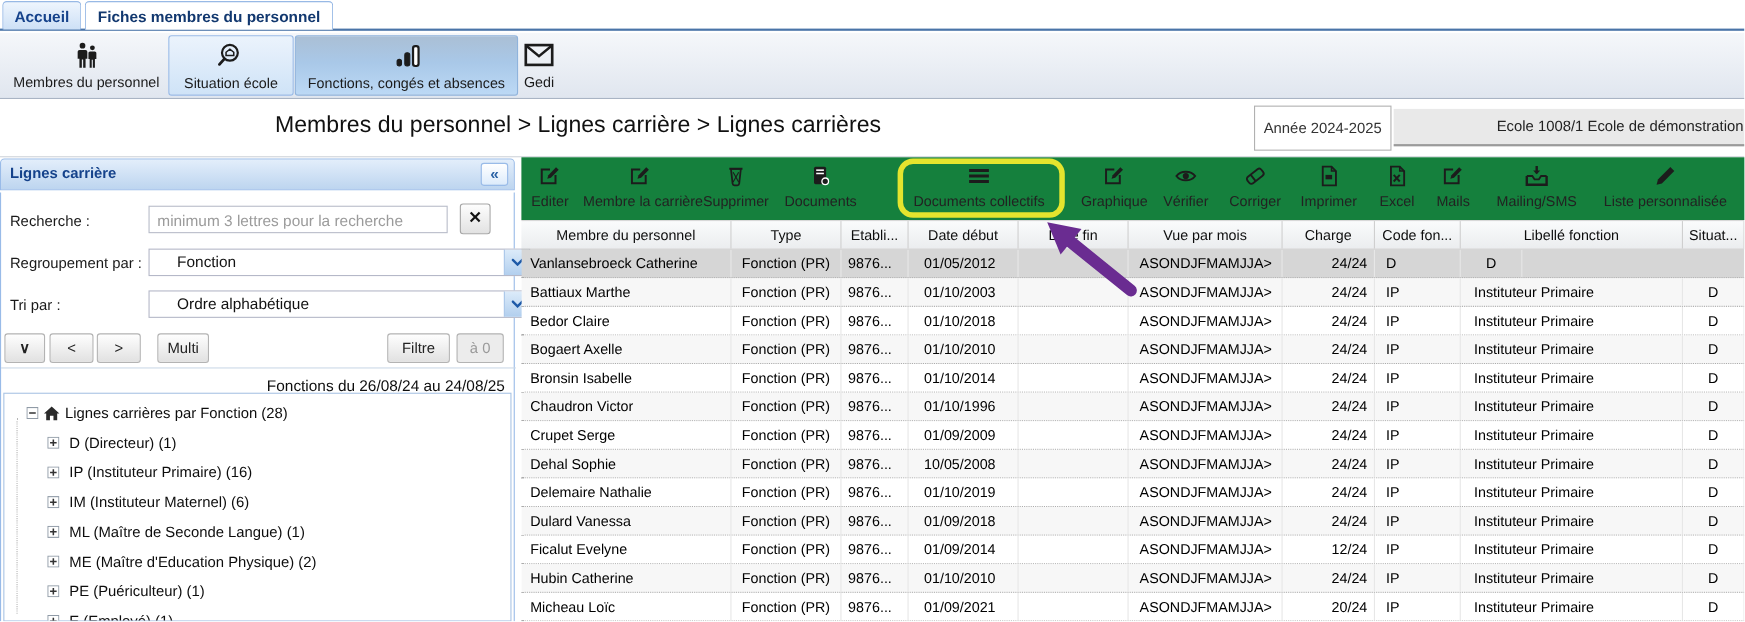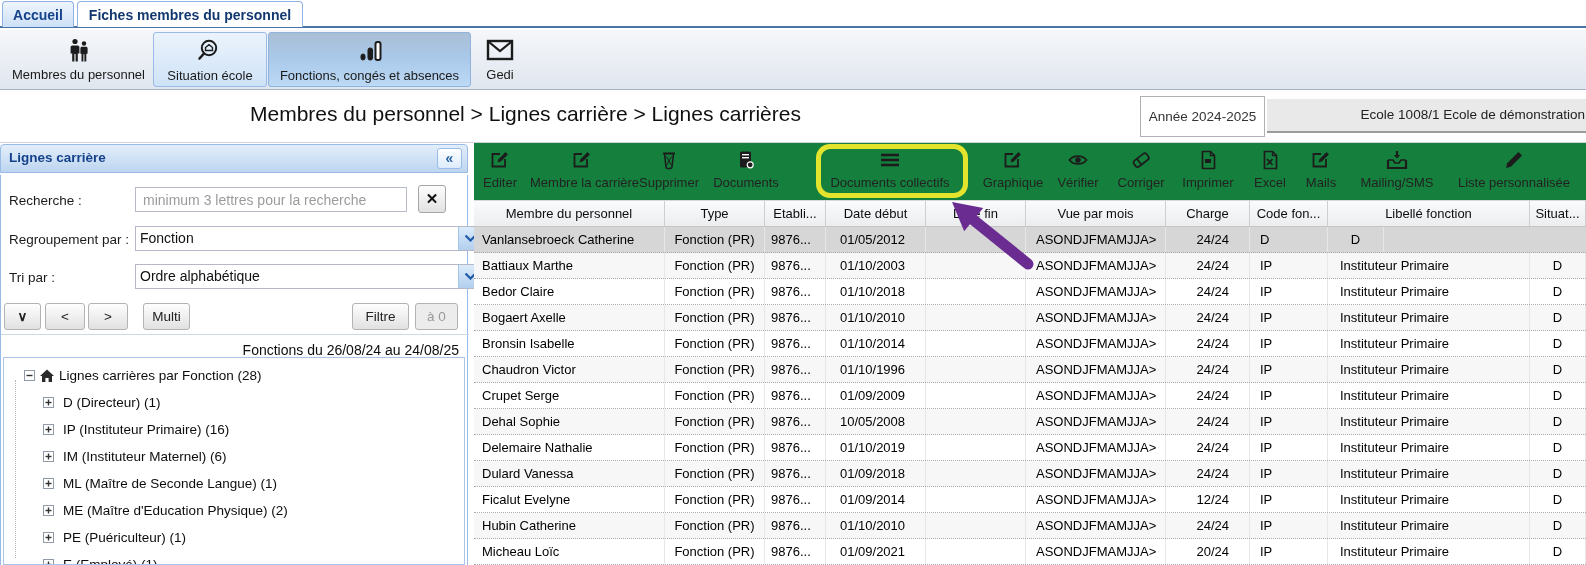--- a/index.html
+++ b/index.html
@@ -24,21 +24,21 @@
             background:linear-gradient(#f5f7fa,#e0e6ef); border-bottom:1px solid #a9b4c4; }
   .appbtn { position:absolute; top:2px; height:55px; text-align:center; color:#1a1a1a;
             font-size:13px; border-radius:3px; cursor:pointer; padding-top:3px; }
   .appbtn .ic  { height:30px; display:flex; align-items:center; justify-content:center; }
   .appbtn .lbl { line-height:19px; white-space:nowrap; overflow:hidden; }
   .appbtn.a0 { left:4px;   width:149px; }
   .appbtn.a1 { left:153px; width:114px; border:1px solid #99bbe8;
                background:linear-gradient(#ebf3fc,#cfe3f7); }
   .appbtn.a2 { left:268px; width:203px; border:1px solid #8fb3dc;
                background:linear-gradient(#aabfd5 0%,#a9c8e8 45%,#bcd9f5 100%); }
-  .appbtn.a3 { left:474px; width:52px; }
+  .appbtn.a3 { left:464px; width:52px; }
 
   
   .crumbbar { position:absolute; top:91px; left:0; width:100%; height:52px; background:#fff;
               border-bottom:1px solid #cfd4da; }
   .breadcrumb { position:absolute; left:250px; top:11px; font-size:21px; color:#101010; }
   .yearbox { position:absolute; left:1140px; top:5px; width:125px; height:41px; background:#fff;
              border:1px solid #b1b1b1; text-align:center; line-height:39px; font-size:13.5px;
              color:#333; cursor:pointer; }
   .schoolbar { position:absolute; left:1267px; top:8px; width:319px; height:34px; background:#e9e9e9;
                border-bottom:2px solid #9b9b9b; font-size:13.5px; color:#222; line-height:32px;
@@ -57,21 +57,21 @@
   .lp-label { position:absolute; left:8px; font-size:13.5px; color:#1a1a1a; }
   .lbl-search { top:18px; } .lbl-group { top:57px; } .lbl-sort { top:95px; }
   .search-input { position:absolute; left:134px; top:12px; width:272px; height:25px;
                   border:1px solid #b8bcc9; font-size:14px; padding-left:7px; color:#333;
                   font-family:"Liberation Sans", sans-serif; }
   .search-input::placeholder { color:#9b9b9b; }
   .clearbtn { position:absolute; left:417px; top:10px; width:28px; height:28px; border:1px solid #a5a5a5;
               border-radius:3px; background:linear-gradient(#fdfdfd,#e2e2e2); text-align:center;
               line-height:26px; font-size:15px; font-weight:bold; color:#111; cursor:pointer; }
   .select { position:absolute; left:134px; width:347px; height:25px; border:1px solid #b5b8c8;
-            background:#fff; font-size:14px; line-height:23px; padding-left:4px; color:#111;
+            background:#fff; font-size:14px; line-height:23px; padding-left:25px; color:#111;
             cursor:pointer; }
   .sel-group { top:51px; } .sel-sort { top:89px; }
   .trigger { position:absolute; right:0; top:0; width:23px; height:100%;
              background:linear-gradient(#dcebfa,#b2cfee); border-left:1px solid #a5c4e8;
              display:flex; align-items:center; justify-content:center; cursor:pointer; }
   .lp-btnrow { position:absolute; left:0; top:126px; width:468px; height:34px;
                border-bottom:1px solid #ccd9e8; }
   .sbtn { position:absolute; top:2px; height:27px; border:1px solid #b3b3b3; border-radius:3px;
           background:linear-gradient(#fefefe,#e1e1e1); font-size:13.5px; color:#222;
           text-align:center; line-height:25px; cursor:pointer; }
@@ -124,21 +124,21 @@
   .trow { display:flex; height:26px; border-bottom:1px dotted #ababab; background:#fff; cursor:pointer; }
   .trow:nth-child(even) { background:#f7f7f7; }
   .trow.selected { background:#d6d6d6; }
   .cell { border-right:1px solid #e7e7e7; font-size:13px; color:#000; line-height:25px;
           white-space:nowrap; overflow:hidden; }
   .c0 { width:191px; } .c1 { width:100px; } .c2 { width:61px; } .c3 { width:100px; }
   .c4 { width:100px; } .c5 { width:140px; } .c6 { width:84px; } .c7 { width:78px; }
   .c8 { width:202px; } .c9 { width:56px; }
   .cell.c0 { padding-left:8px; }  .cell.c1 { text-align:center; }
   .cell.c2 { padding-left:6px; }  .cell.c3 { padding-left:14px; }
-  .cell.c5 { padding-left:10px; } .cell.c6 { text-align:right; padding-right:20px; }
+  .cell.c5 { padding-left:10px; } .cell.c6 { text-align:right; padding-right:6px; }
   .cell.c7 { padding-left:10px; } .cell.c8 { padding-left:12px; }
   .cell.c9 { text-align:center; }
 
   .arrow-svg { position:absolute; left:938px; top:195px; z-index:6; pointer-events:none; }
 
   .ic svg, .pm svg, .home svg, .trigger svg { display:block; }
 </style>
 </head>
 <body>
 

